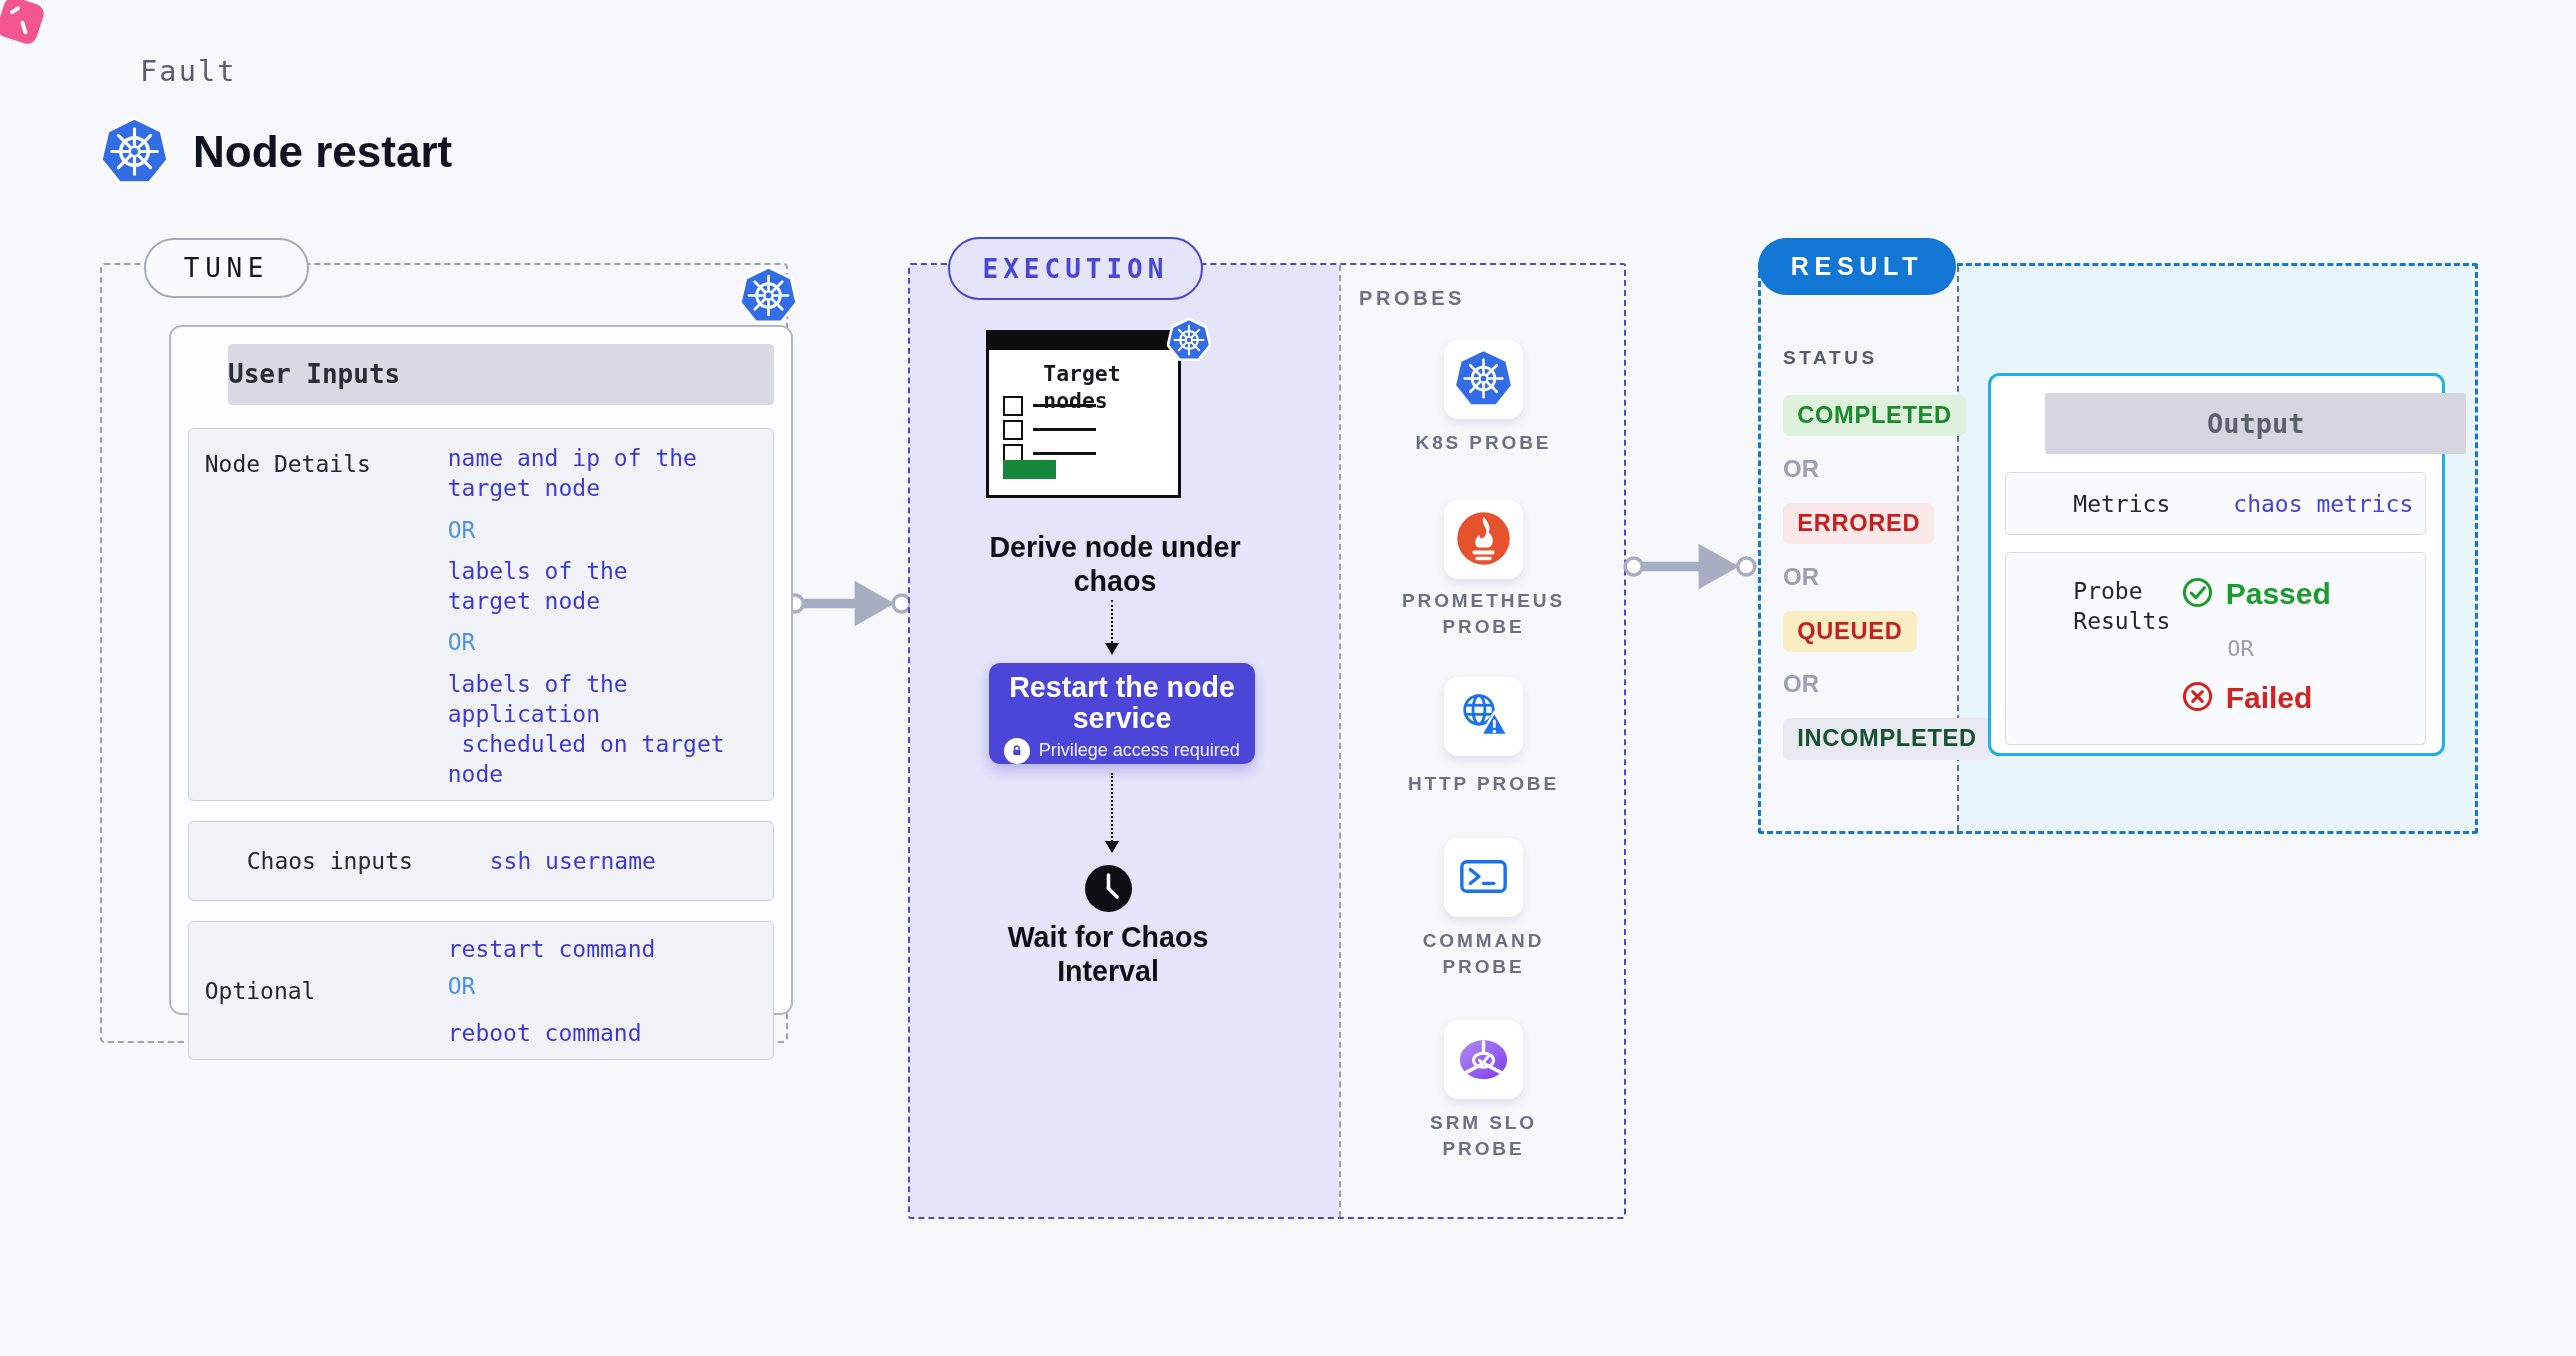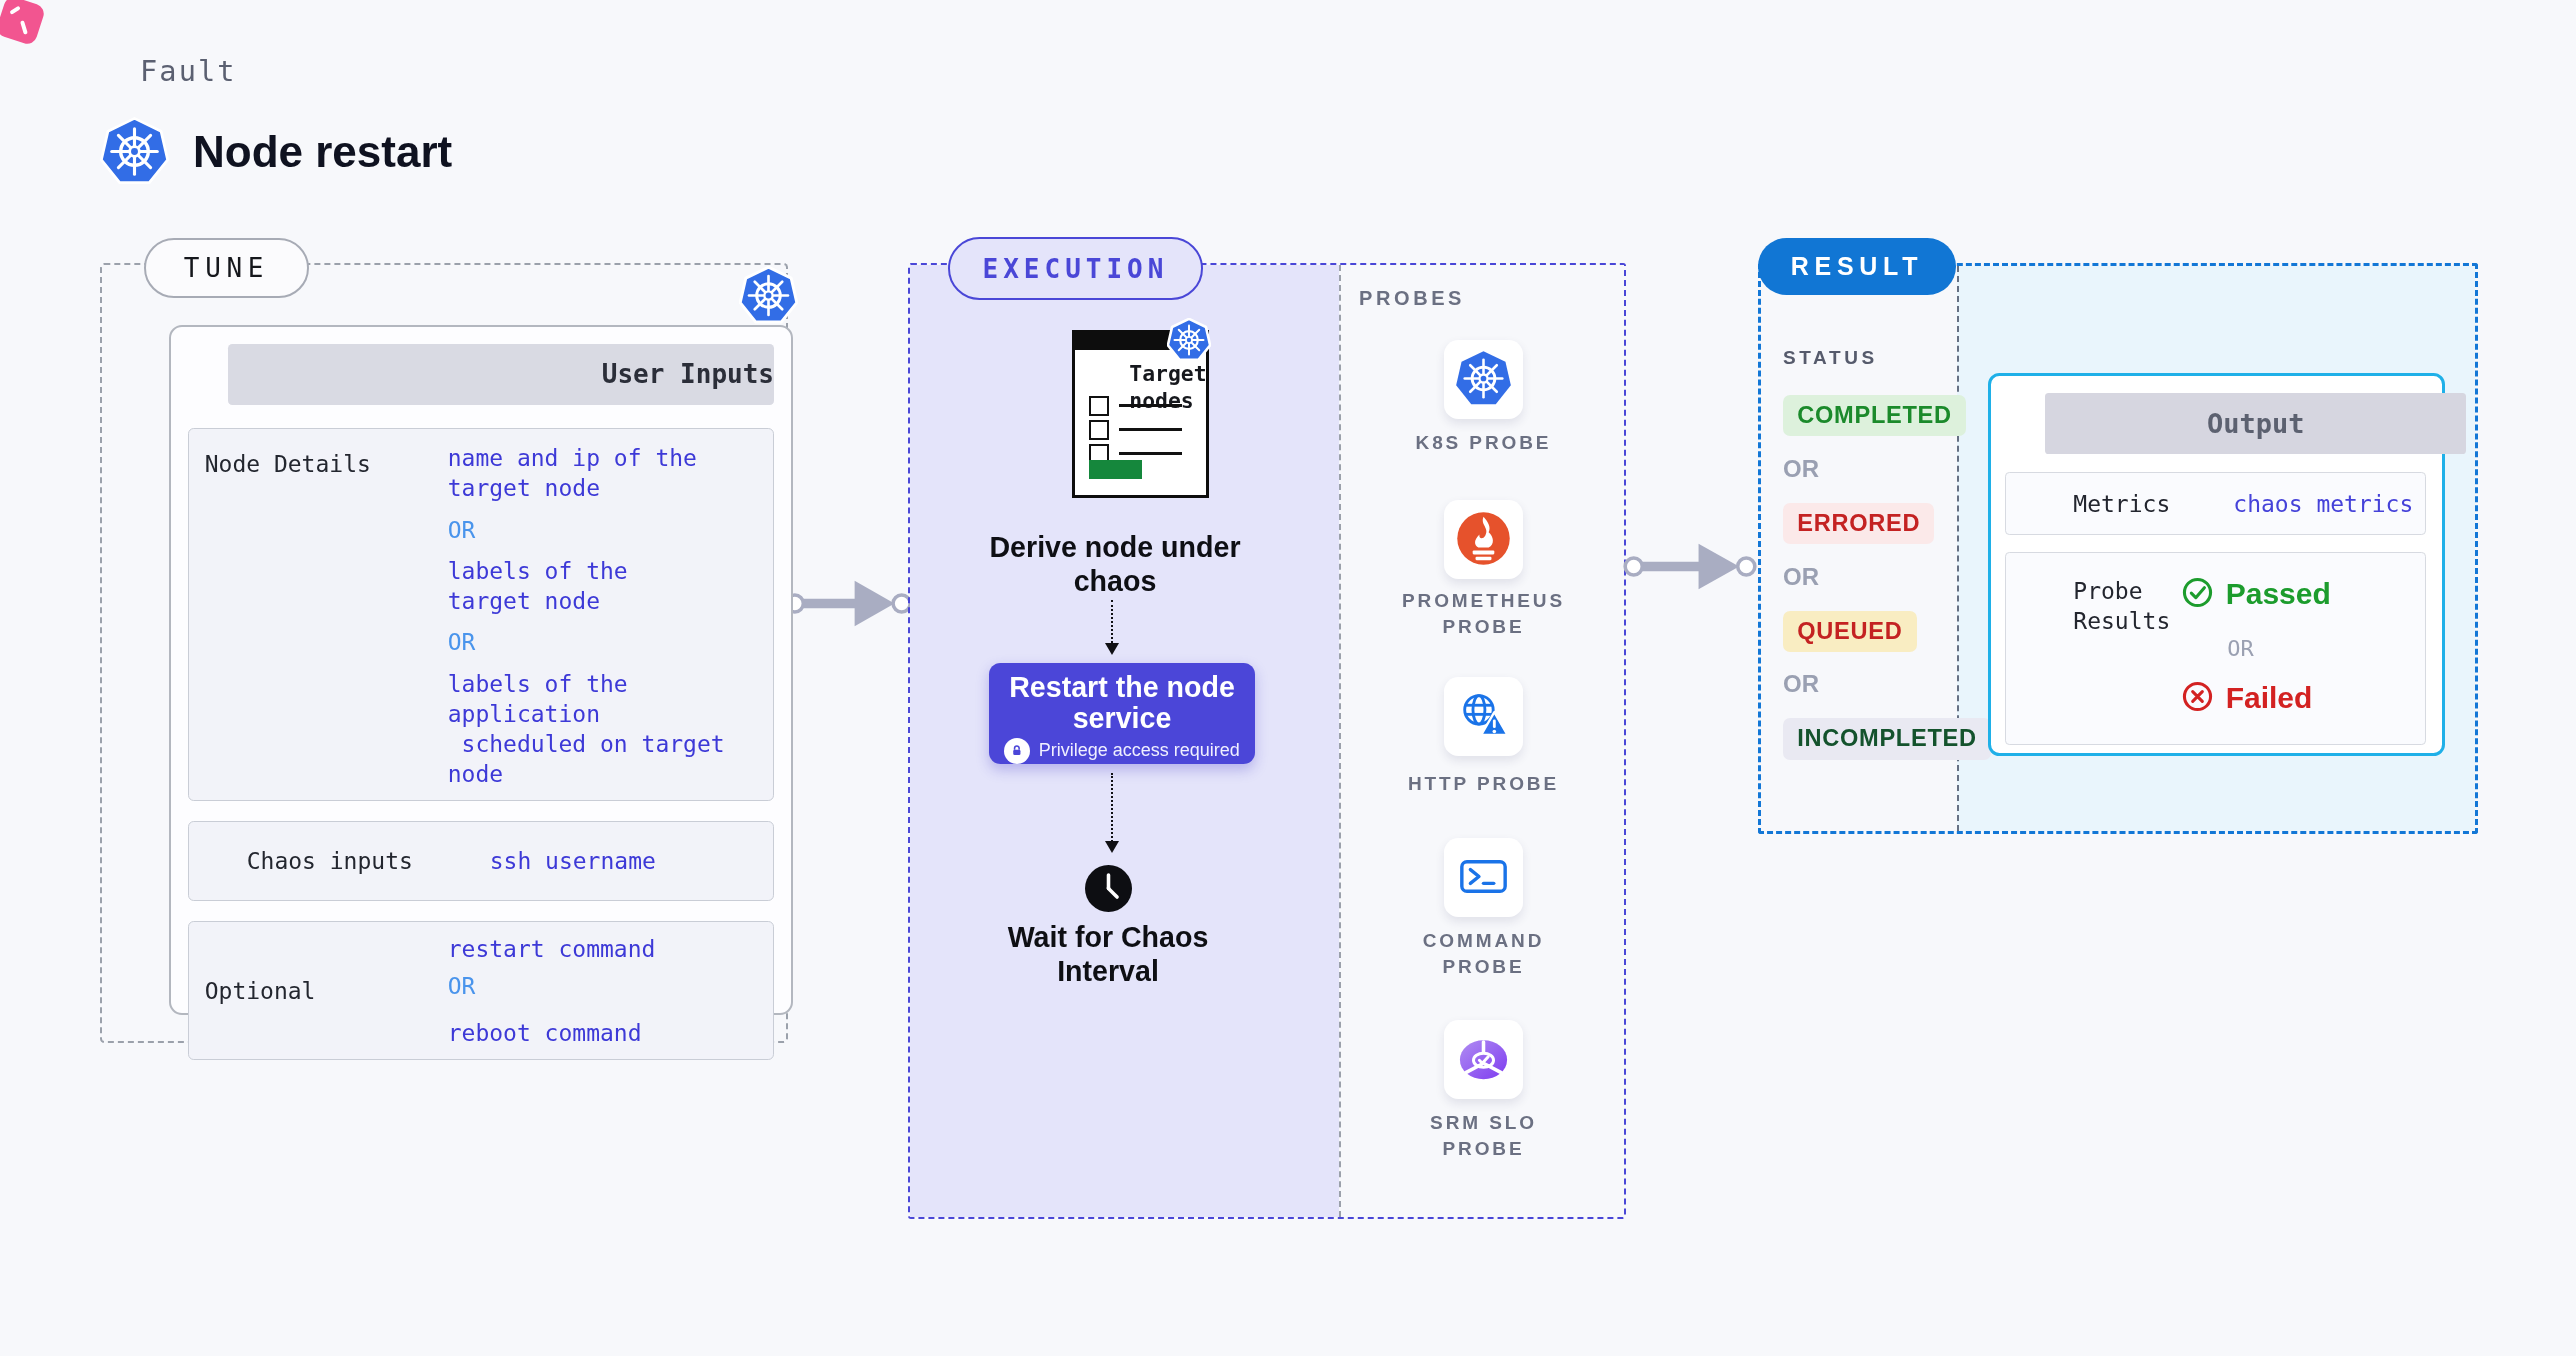--- a/index.html
+++ b/index.html
@@ -3,35 +3,35 @@
 <meta charset="utf-8">
 <style>
   body{margin:0;font-family:"Liberation Sans",sans-serif;background:#f7f8fb;}
   .page{position:relative;width:2576px;height:1357px;background:#f7f8fb;overflow:hidden;}
   .abs{position:absolute;}
   .mono{font-family:"DejaVu Sans Mono","Liberation Mono",monospace;margin-left:40px;}
   .pill{position:absolute;display:flex;align-items:center;justify-content:center;border-radius:33px;z-index:6;}
   
   .tune-box{left:100px;top:263px;width:684px;height:776px;border:2.1px dashed #9ba1ab;border-radius:4.3px;}
   .tune-card{left:129px;top:325px;width:624px;height:690px;background:#fdfdff;border:2.1px solid #b3b7bf;border-radius:13px;padding:17px;box-sizing:border-box;z-index:2;}
-  .card-header{height:61px;line-height:61px;background:#d9dae3;border-radius:4.3px;text-align:right;font-size:26px;font-weight:600;color:#2b2e39;margin-bottom:23px;}
+  .card-header{height:61px;line-height:61px;background:#d9dae3;border-radius:4.3px;text-align:left;font-size:26px;font-weight:600;color:#2b2e39;margin-bottom:23px;}
   .inputrow{display:flex;background:#f2f3f9;border:1.4px solid #c9cdd6;border-radius:5.7px;margin-bottom:20px;box-sizing:border-box;}
   .rowlabel{flex:0 0 243px;padding-left:15.7px;color:#23262f;font-size:23px;line-height:30px;}
   .rowvals{flex:1;}
   .val{white-space:pre-wrap;color:#3d39d7;font-size:23px;line-height:30px;margin:0 0 11.4px;}
   .or-blue{color:#4a94ec;font-size:23px;line-height:30px;margin:0 0 11.4px;}
   
   .conn-arrow line{stroke:#a9adc2;stroke-width:13;}
   .conn-arrow polygon{fill:#a9adc2;}
   .conn-arrow circle{fill:#fff;stroke:#a9adc2;stroke-width:5;}
   
   .exec-box{left:908px;top:263px;width:718px;height:956px;border:2.1px dashed #4a47d7;border-radius:2.9px;box-sizing:border-box;}
   .exec-fill{left:910px;top:265px;width:429px;height:952px;background:#e4e4fa;}
   .exec-divider{left:1339px;top:265px;height:952px;width:0;border-left:2.1px dashed #9ba1ab;}
-  .target-graphic{left:1072px;top:330px;width:137px;height:168px;background:#fff;border:3.6px solid #0d0d0d;box-sizing:border-box;z-index:3;}
+  .target-graphic{left:986px;top:330px;width:195px;height:168px;background:#fff;border:3.6px solid #0d0d0d;box-sizing:border-box;z-index:3;}
   .tg-bar{position:absolute;left:0;top:0;right:0;height:17px;background:#0d0d0d;}
   .tg-title{position:absolute;left:14.3px;top:27px;font-weight:700;font-size:21.4px;line-height:27px;color:#16181d;white-space:pre-wrap;}
   .tg-row{position:absolute;left:14.3px;display:flex;align-items:center;}
   .tg-check{width:15.7px;height:15.7px;border:2.5px solid #111;margin-right:10px;}
   .tg-line{width:63px;height:2.9px;background:#111;}
   .tg-green{position:absolute;left:14.3px;top:127px;width:53px;height:18.6px;background:#15873c;}
   .step-text{position:absolute;width:300px;text-align:center;font-weight:700;font-size:28.6px;line-height:34px;color:#0e0f14;white-space:pre-wrap;z-index:3;}
   .vconn{position:absolute;width:0;border-left:2.9px dotted #101014;z-index:3;}
   .vhead{position:absolute;width:0;height:0;border-left:7.9px solid transparent;border-right:7.9px solid transparent;border-top:12px solid #101014;z-index:3;}
   .action-btn{left:989px;top:663px;width:266px;height:101px;background:#4b46d8;border-radius:11.4px;z-index:3;box-shadow:0 5.7px 13px rgba(60,50,200,.28);text-align:center;}

